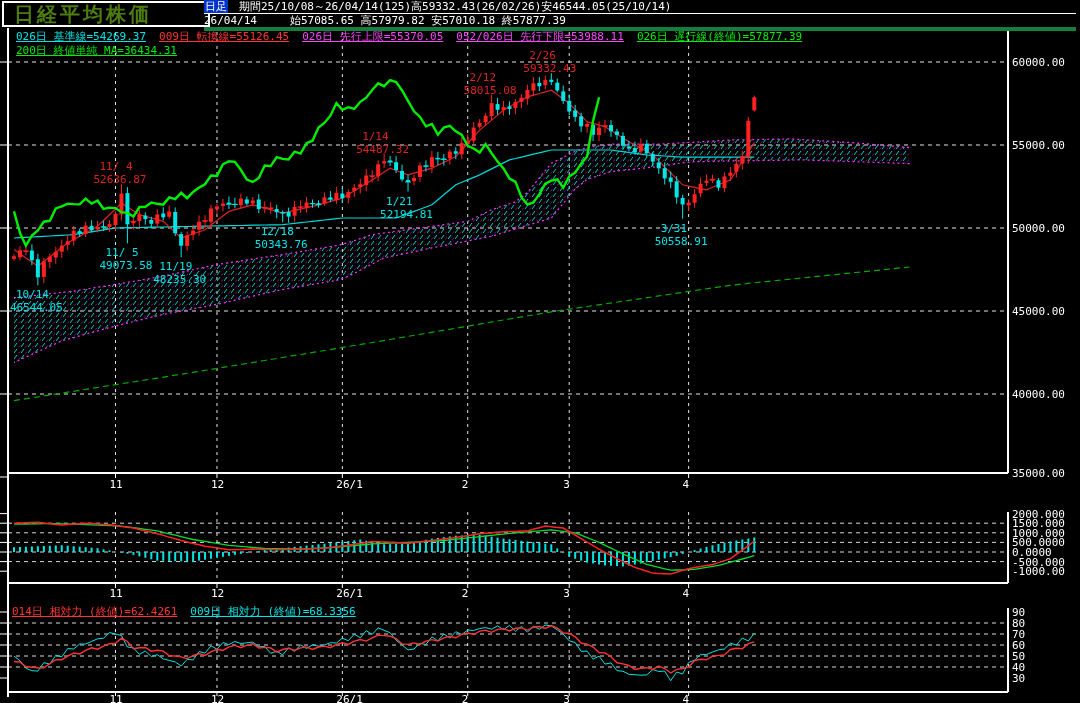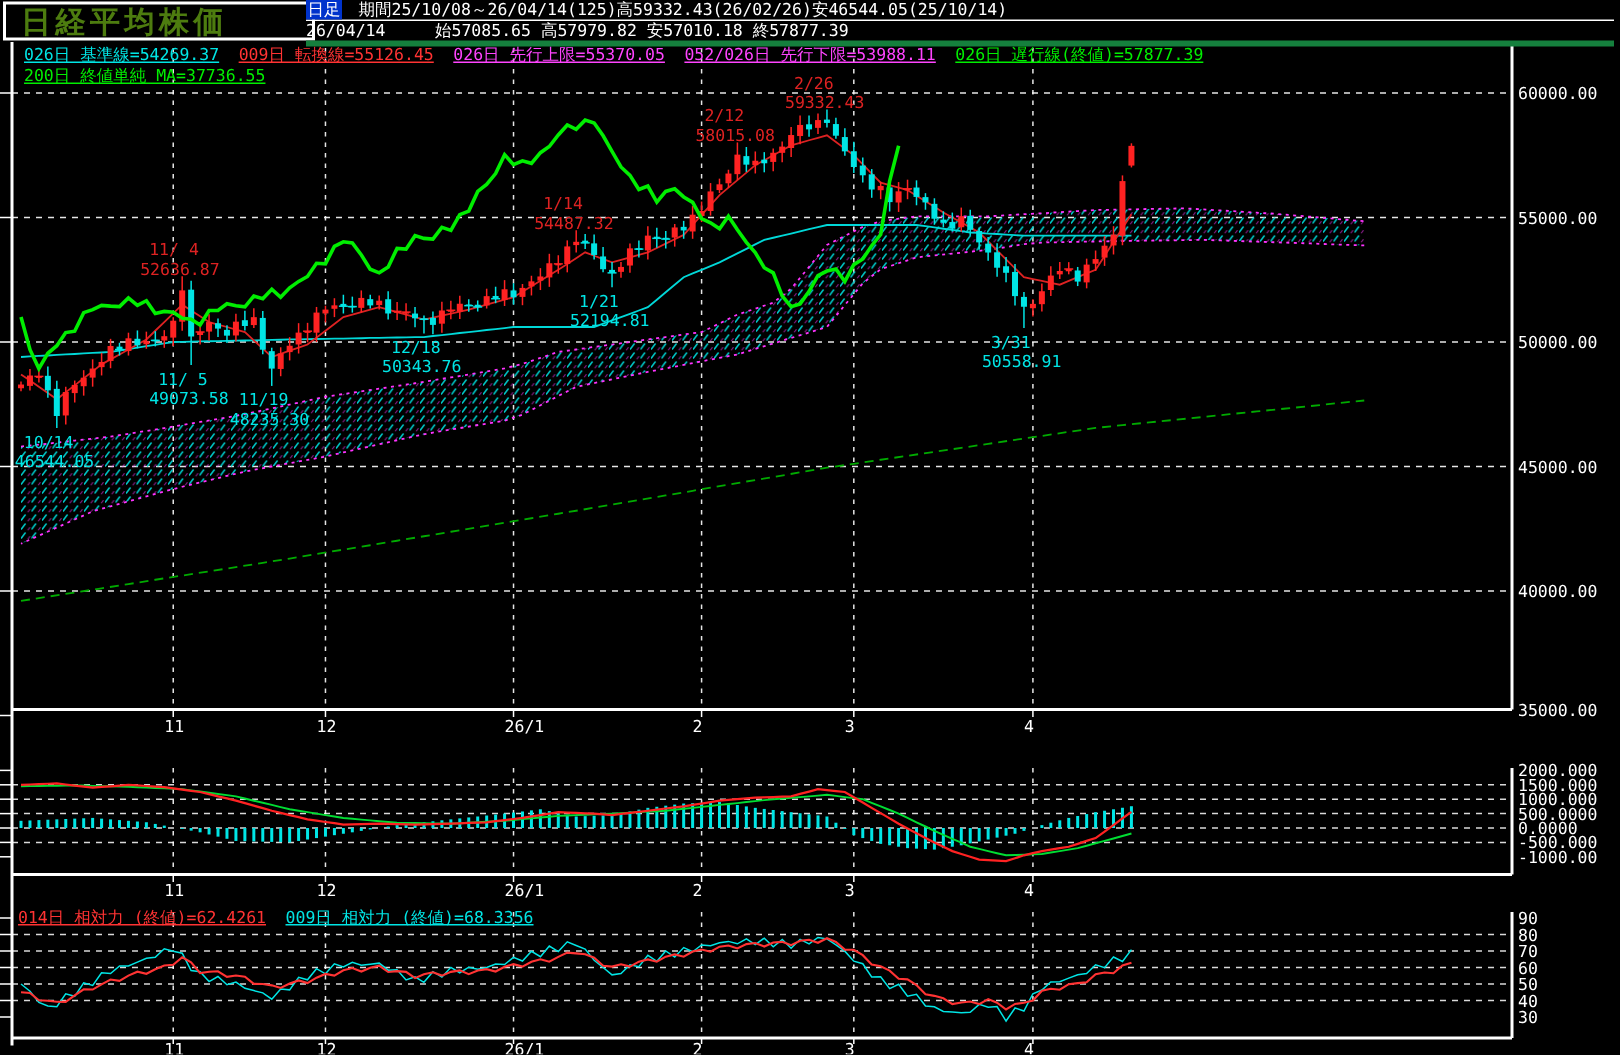--- a/index.html
+++ b/index.html
@@ -578,15 +578,15 @@
   </div>
 
   <div class="hdr">
     <div class="hdr-row hdr-row1">
       <span class="badge">日足</span><span>　期間25/10/08～26/04/14(125)高59332.43(26/02/26)安46544.05(25/10/14)</span>
     </div>
     <div class="hdr-row hdr-row2">26/04/14　　　始57085.65 高57979.82 安57010.18 終57877.39</div>
   </div>
 
   <div id="legend-main1" class="legend-row"><span style="color: rgb(0, 229, 229);">026日 基準線=54269.37</span><span style="color: rgb(255, 51, 51);">009日 転換線=55126.45</span><span style="color: rgb(255, 68, 255);">026日 先行上限=55370.05</span><span style="color: rgb(255, 68, 255);">052/026日 先行下限=53988.11</span><span style="color: rgb(0, 238, 0);">026日 遅行線(終値)=57877.39</span></div>
-  <div id="legend-main2" class="legend-row"><span style="color: rgb(0, 238, 0);">200日 終値単純 MA=37736.55</span></div>
+  <div id="legend-main2" class="legend-row"><span style="color: rgb(0, 238, 0);">200日 終値単純 MA=36434.31</span></div>
   <div id="legend-rsi" class="legend-row"><span style="color: rgb(255, 51, 51);">014日 相対力 (終値)=62.4261</span><span style="color: rgb(0, 229, 229);">009日 相対力 (終値)=68.3356</span></div>
 </div>
 
 </body></html>

